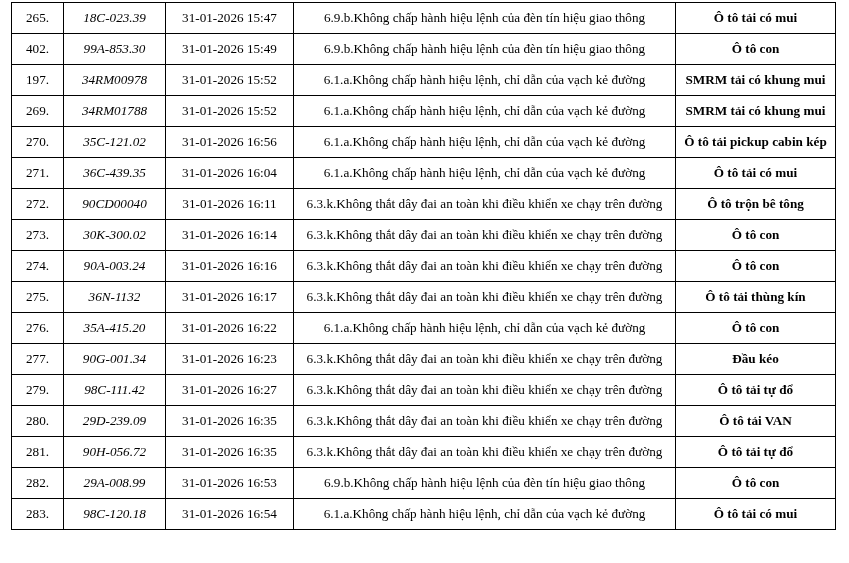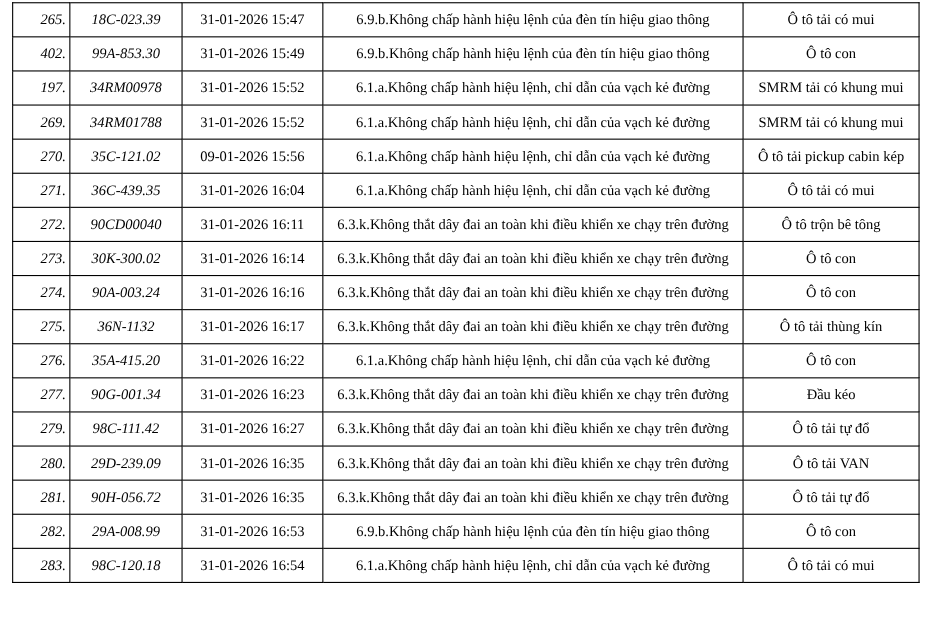--- a/index.html
+++ b/index.html
@@ -34,25 +34,25 @@
     vertical-align: middle;
     white-space: nowrap;
     overflow: hidden;
   }
   col.c-stt { width: 52px; }
   col.c-plate { width: 102px; }
   col.c-time { width: 128px; }
   col.c-violation { width: 382px; }
   col.c-vehicle { width: 160px; }
 
-  td.stt { text-align: right; font-style: italic; }
+  td.stt { text-align: center; }
   td.plate { text-align: center; font-style: italic; }
   td.time { text-align: center; }
   td.violation { text-align: center; }
-  td.vehicle { text-align: center; }
+  td.vehicle { text-align: center; font-weight: bold; }
 </style>
 </head>
 <body>
 
 <div class="table-wrap">
   <table class="violations">
     <colgroup>
       <col class="c-stt">
       <col class="c-plate">
       <col class="c-time">
@@ -84,21 +84,21 @@
         <tr>
           <td class="stt">269.</td>
           <td class="plate">34RM01788</td>
           <td class="time">31-01-2026 15:52</td>
           <td class="violation">6.1.a.Không chấp hành hiệu lệnh, chỉ dẫn của vạch kẻ đường</td>
           <td class="vehicle">SMRM tải có khung mui</td>
         </tr>
         <tr>
           <td class="stt">270.</td>
           <td class="plate">35C-121.02</td>
-          <td class="time">09-01-2026 15:56</td>
+          <td class="time">31-01-2026 16:56</td>
           <td class="violation">6.1.a.Không chấp hành hiệu lệnh, chỉ dẫn của vạch kẻ đường</td>
           <td class="vehicle">Ô tô tải pickup cabin kép</td>
         </tr>
         <tr>
           <td class="stt">271.</td>
           <td class="plate">36C-439.35</td>
           <td class="time">31-01-2026 16:04</td>
           <td class="violation">6.1.a.Không chấp hành hiệu lệnh, chỉ dẫn của vạch kẻ đường</td>
           <td class="vehicle">Ô tô tải có mui</td>
         </tr>

